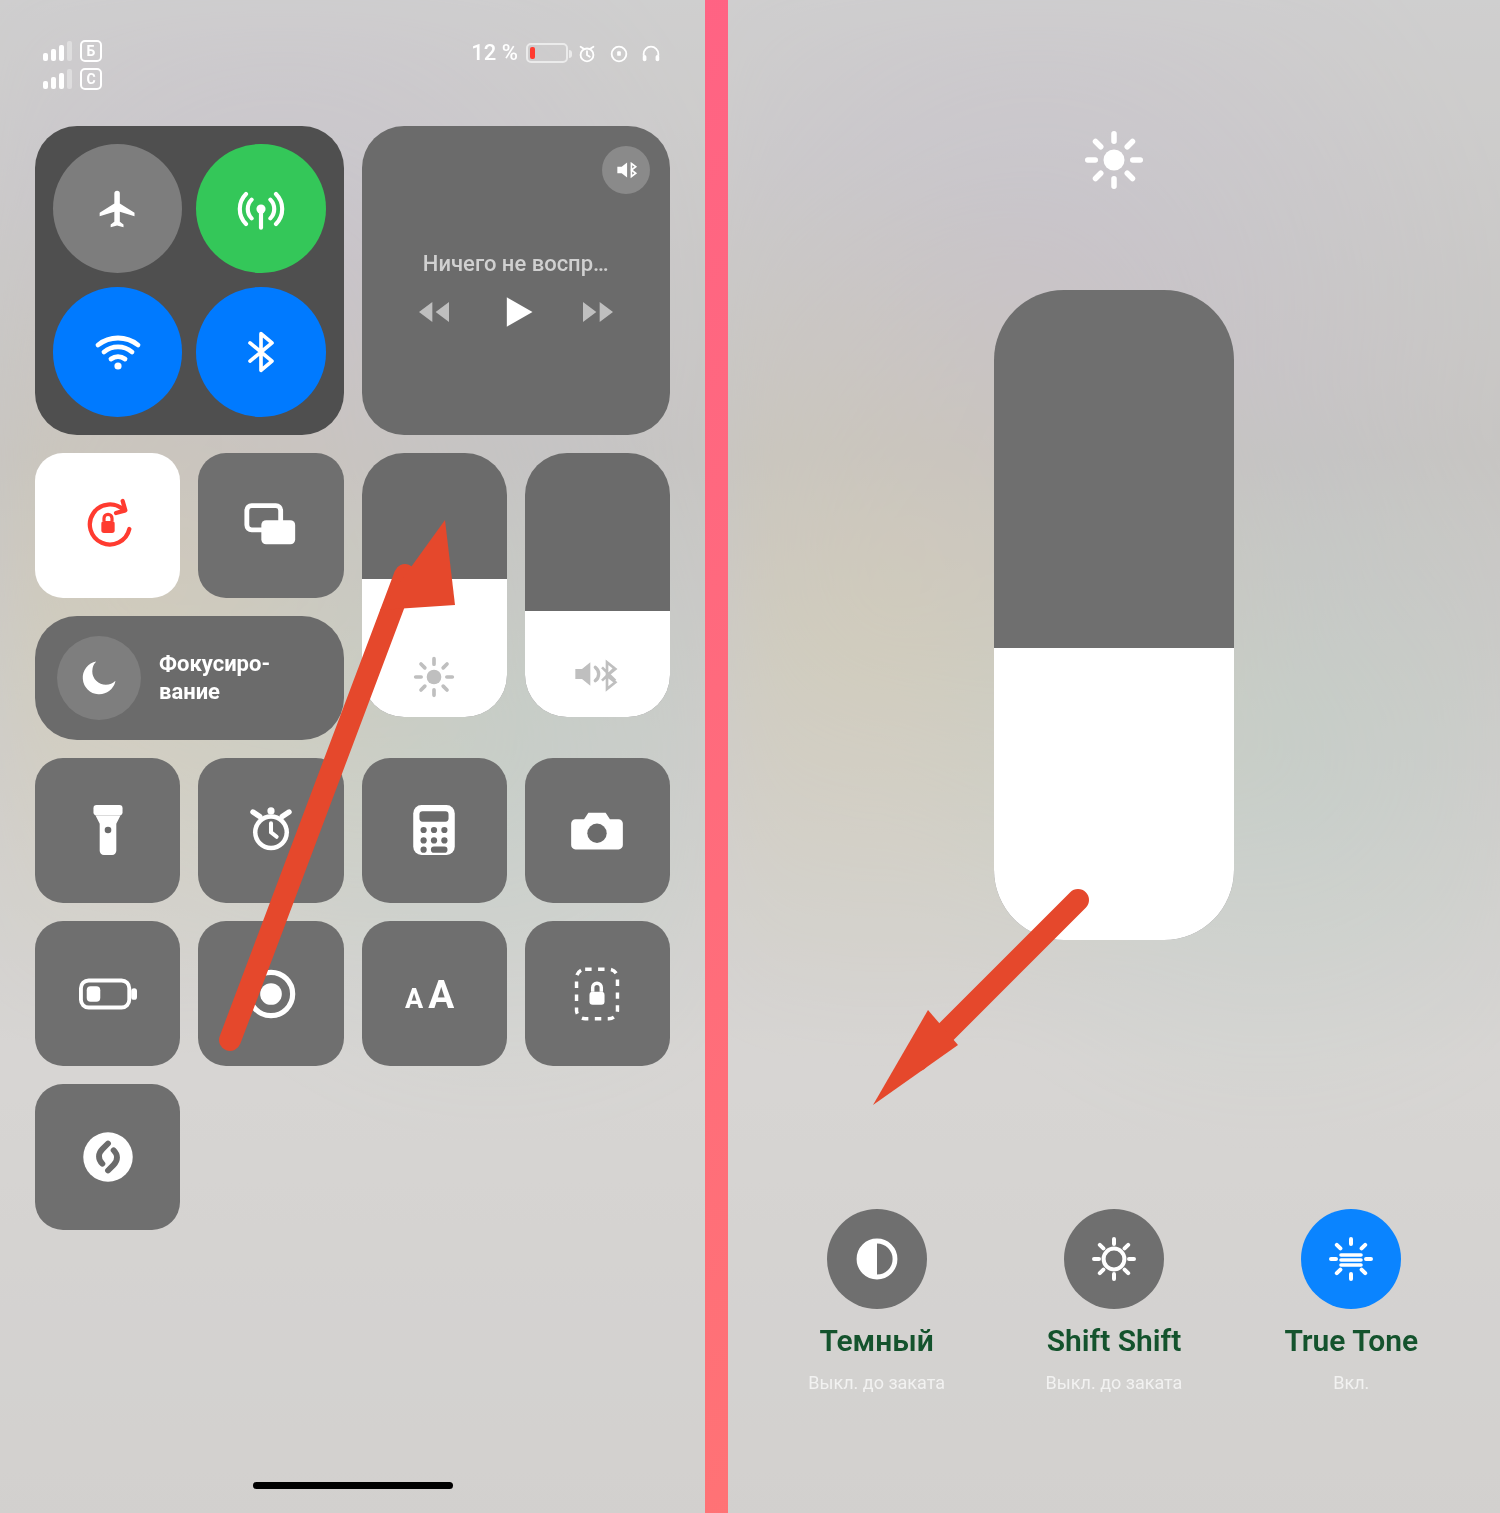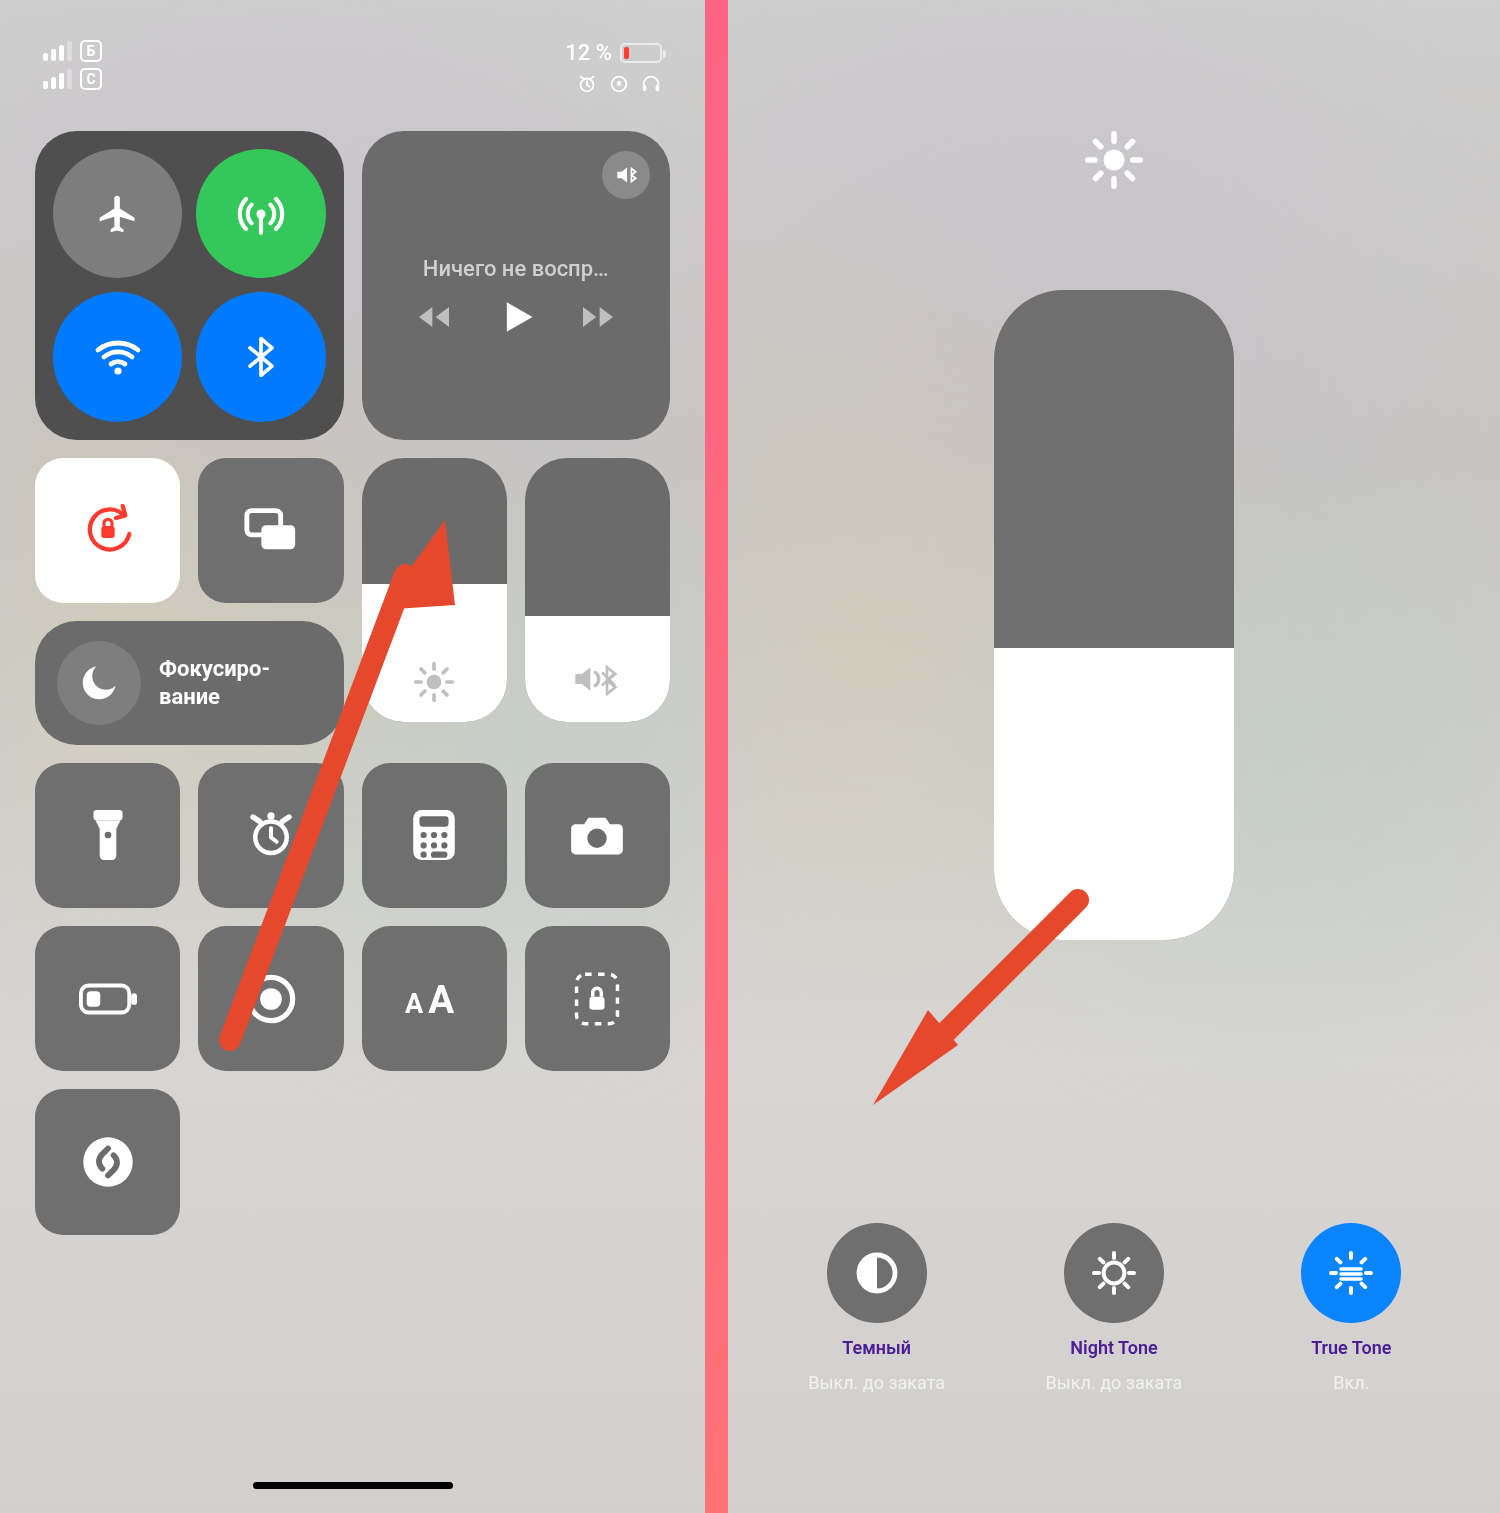--- a/index.html
+++ b/index.html
@@ -16,21 +16,21 @@
     .phone-right{flex:1}
     .content{position:relative;height:100%;padding:30px 35px 0}
     
     .status{display:flex;justify-content:space-between;align-items:flex-start;color:#fff;font-size:22px;font-weight:500;padding:10px 8px 0}
     .sl{display:flex;flex-direction:column;gap:6px}
     .sig-row{display:flex;align-items:center;gap:8px}
     .bars{display:flex;align-items:flex-end;gap:3px}
     .bars i{width:5px;background:#fff;border-radius:2px}
     .bars i:nth-child(1){height:8px}.bars i:nth-child(2){height:12px}.bars i:nth-child(3){height:16px}.bars i:nth-child(4){height:20px;opacity:.35}
     .sim-badge{border:2px solid #fff;border-radius:5px;width:22px;height:22px;display:flex;align-items:center;justify-content:center;font-size:14px;font-weight:700}
-    .sr{display:flex;flex-direction:column;align-items:flex-end;gap:8px}
+    .sr{display:flex;align-items:flex-end;gap:8px}
     .bat-row{display:flex;align-items:center;gap:8px}
     .battery{position:relative;width:42px;height:20px;border:2px solid rgba(255,255,255,.6);border-radius:5px}
     .battery::after{content:"";position:absolute;right:-6px;top:5px;width:3px;height:8px;background:rgba(255,255,255,.6);border-radius:0 3px 3px 0}
     .battery i{position:absolute;left:2px;top:2px;bottom:2px;width:12%;background:#ff3b30;border-radius:2px}
     .sr-icons{display:flex;gap:10px;align-items:center}
     .sr-icons svg{width:22px;height:22px}
     
     .grid{margin-top:36px;display:grid;grid-template-columns:repeat(4,1fr);gap:18px}
     .tile{background:#6f6f6f;border-radius:28px;display:flex;align-items:center;justify-content:center}
     .tile.sq{aspect-ratio:1/1}
@@ -53,21 +53,21 @@
     
     .big-wrap{position:absolute;left:0;right:0;top:0;bottom:0;display:flex;flex-direction:column;align-items:center}
     .sun-top{margin-top:130px}
     .big-slider{margin-top:100px;width:240px;height:650px;border-radius:70px;background:#6f6f6f;position:relative;overflow:hidden}
     .big-slider .fill{position:absolute;left:0;right:0;bottom:0;height:45%;background:#fff}
     .opt-row{position:absolute;bottom:120px;left:0;right:0;display:flex;justify-content:space-around;padding:0 30px}
     .opt{display:flex;flex-direction:column;align-items:center;gap:14px;width:200px}
     .opt-circle{width:100px;height:100px;border-radius:50%;display:flex;align-items:center;justify-content:center}
     .opt-circle.gray{background:#6f6f6f}
     .opt-circle.blue{background:#0a84ff}
-    .opt-title{color:#4c1d95;font-size:18px;font-weight:600;text-align:left}
+    .opt-title{color:#14532d;font-size:30px;font-weight:600;text-align:left}
     .opt-sub{color:rgba(255,255,255,.7);font-size:18px;text-align:right}
     
     .arrow{position:absolute;pointer-events:none}
     .home-ind{position:absolute;bottom:24px;left:50%;transform:translateX(-50%);width:200px;height:7px;background:#000;border-radius:5px}
     svg{display:block}
     .ic-w{fill:#fff}
     .ic-g{fill:#bfbfbf}
 </style>
 </head>
 <body>
@@ -333,21 +333,21 @@
       <div class="opt">
         <div class="opt-circle gray">
           <svg width="48" height="48" viewBox="0 0 24 24">
               <circle cx="12" cy="12" r="5.2" fill="none" stroke="#fff" stroke-width="2"></circle>
               <path d="M15.5 12a4 4 0 01-5.2 3.8A4 4 0 0015.5 12z" fill="#fff"></path>
               <g stroke="#fff" stroke-width="2" stroke-linecap="round">
                 <path d="M12 2v2.5M12 19.5V22M2 12h2.5M19.5 12H22M4.9 4.9l1.8 1.8M17.3 17.3l1.8 1.8M4.9 19.1l1.8-1.8M17.3 6.7l1.8-1.8"></path>
               </g>
             </svg>
         </div>
-        <div class="opt-title">Night Tone</div>
+        <div class="opt-title">Shift Shift</div>
         <div class="opt-sub">Выкл. до заката</div>
       </div>
       <div class="opt">
         <div class="opt-circle blue">
           <svg width="48" height="48" viewBox="0 0 24 24">
               <g stroke="#fff" stroke-width="2" stroke-linecap="round">
                 <path d="M12 2v2.5M12 19.5V22M2 12h2.5M19.5 12H22M4.9 4.9l1.8 1.8M17.3 17.3l1.8 1.8M4.9 19.1l1.8-1.8M17.3 6.7l1.8-1.8"></path>
               </g>
               <g stroke="#fff" stroke-width="1.8" stroke-linecap="round">
                 <path d="M7 10h10M7 12.5h10M7 15h10"></path>

